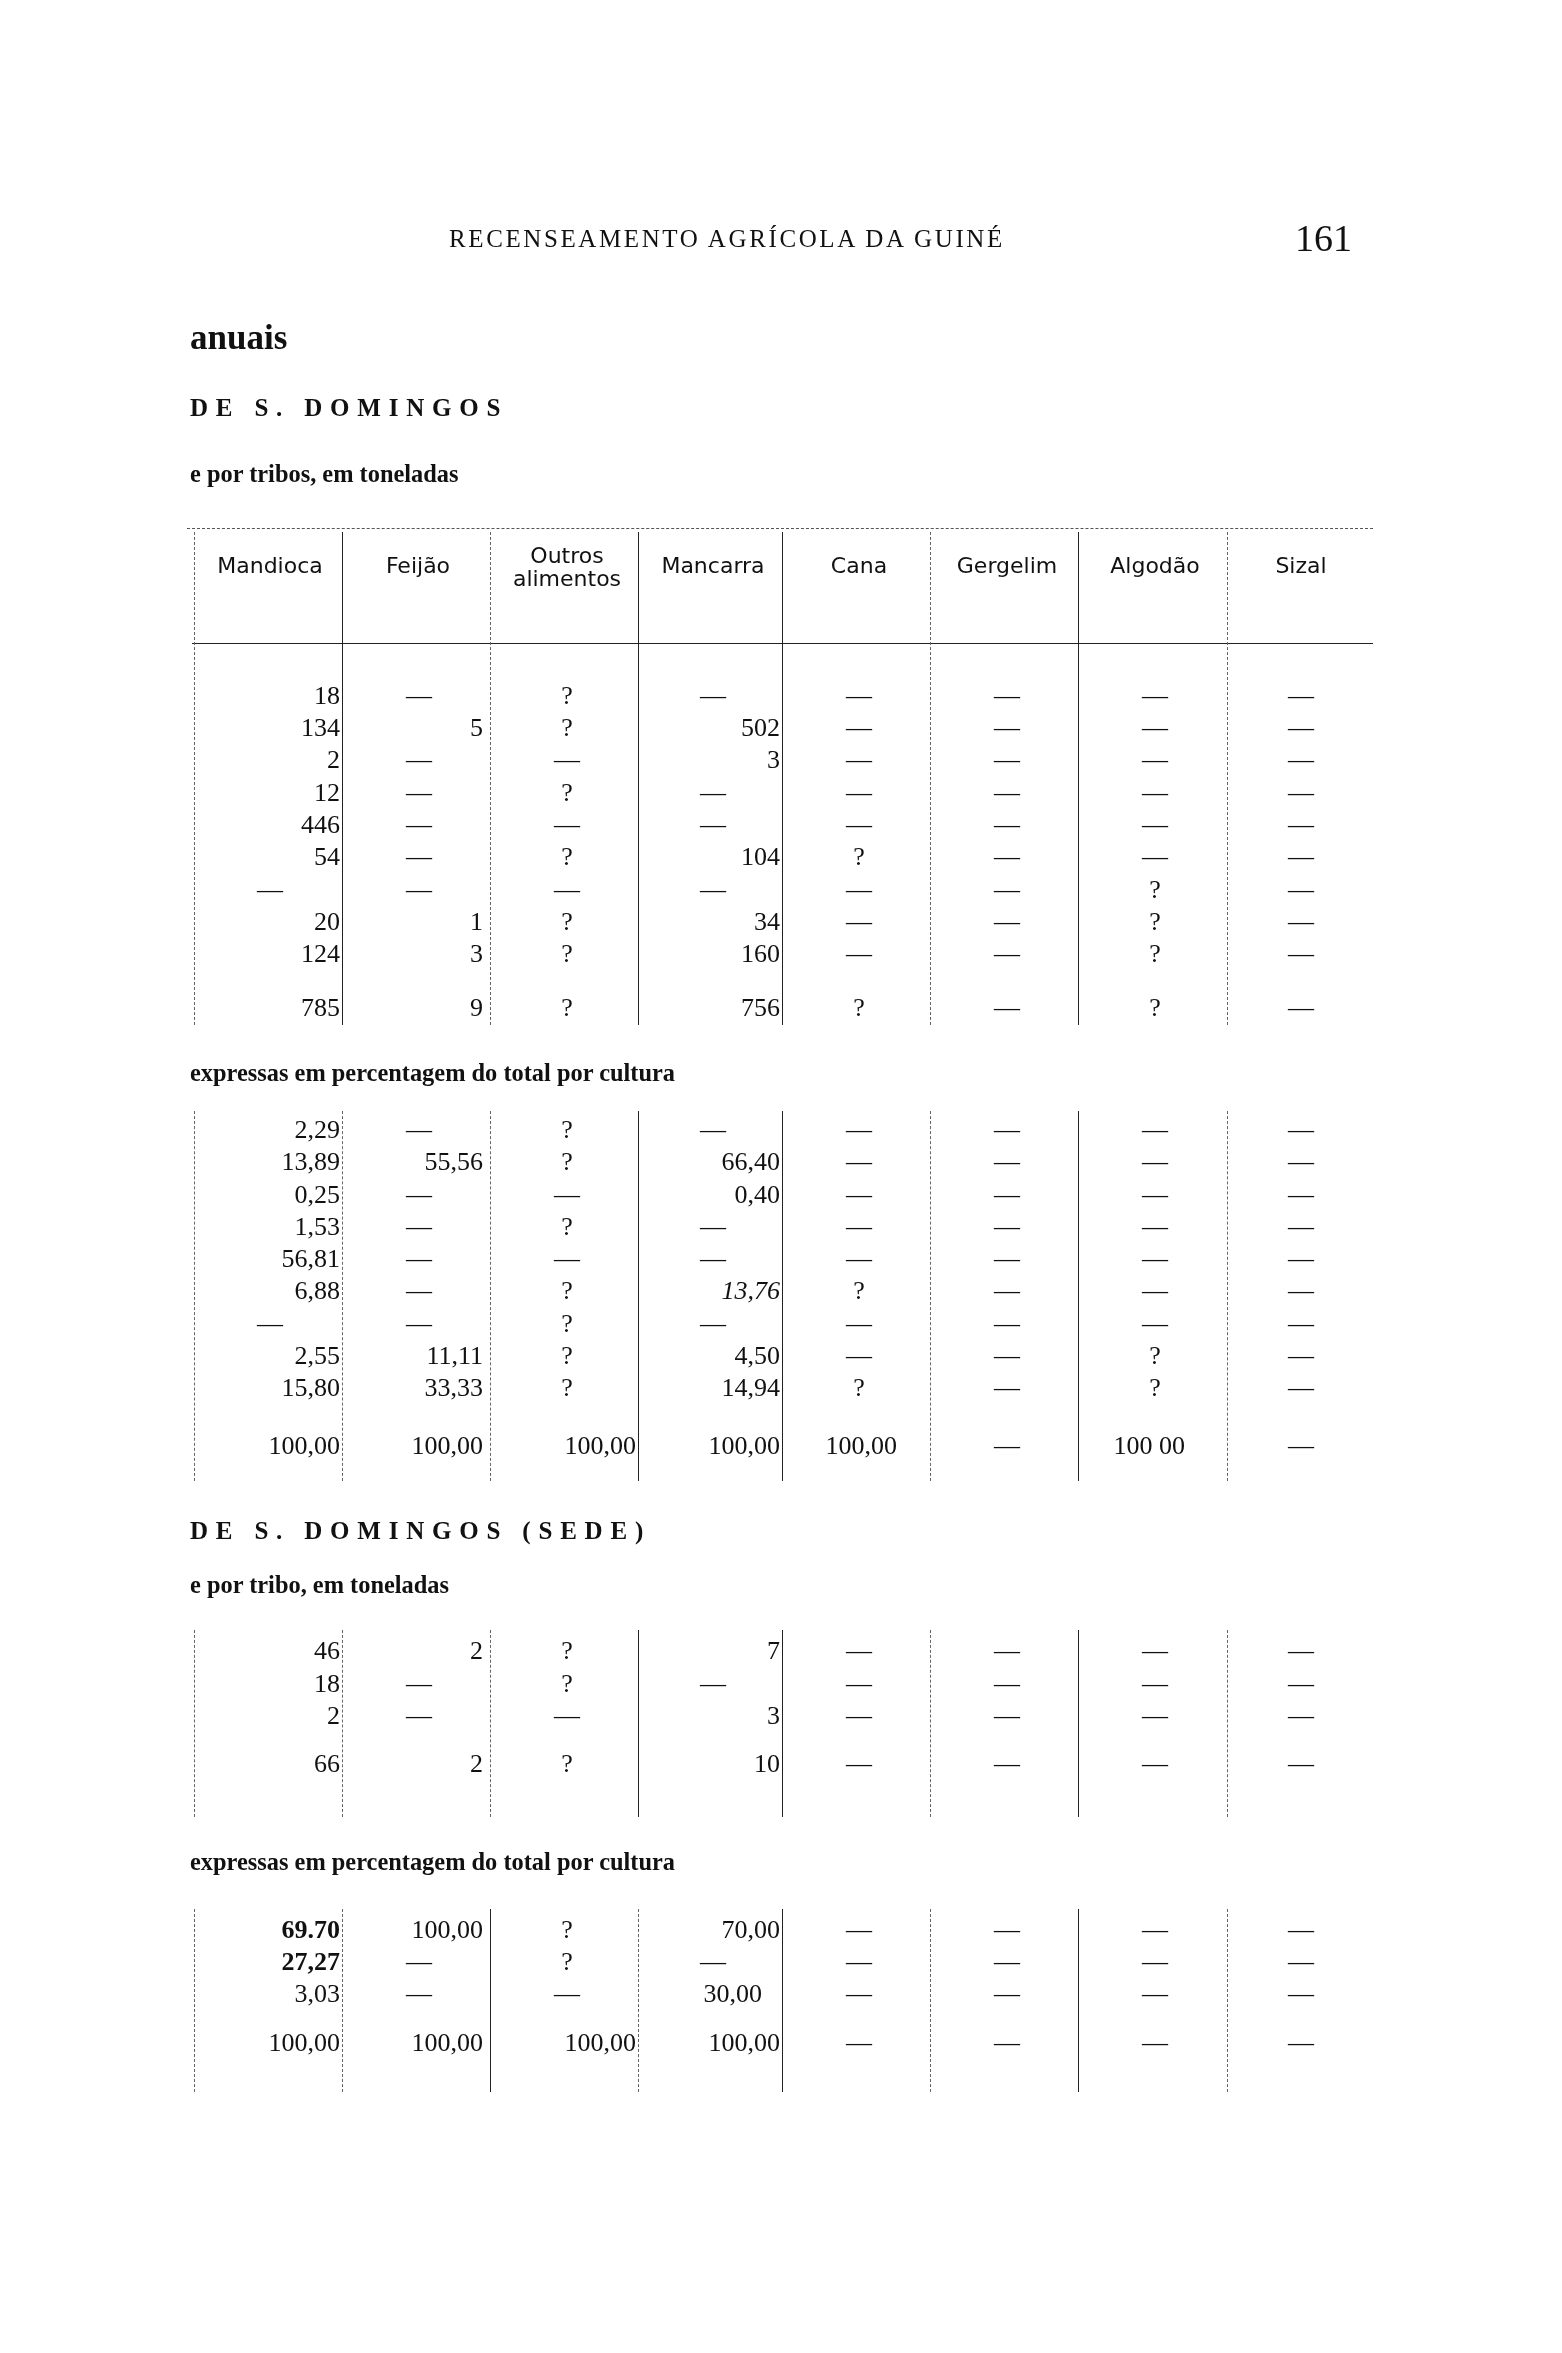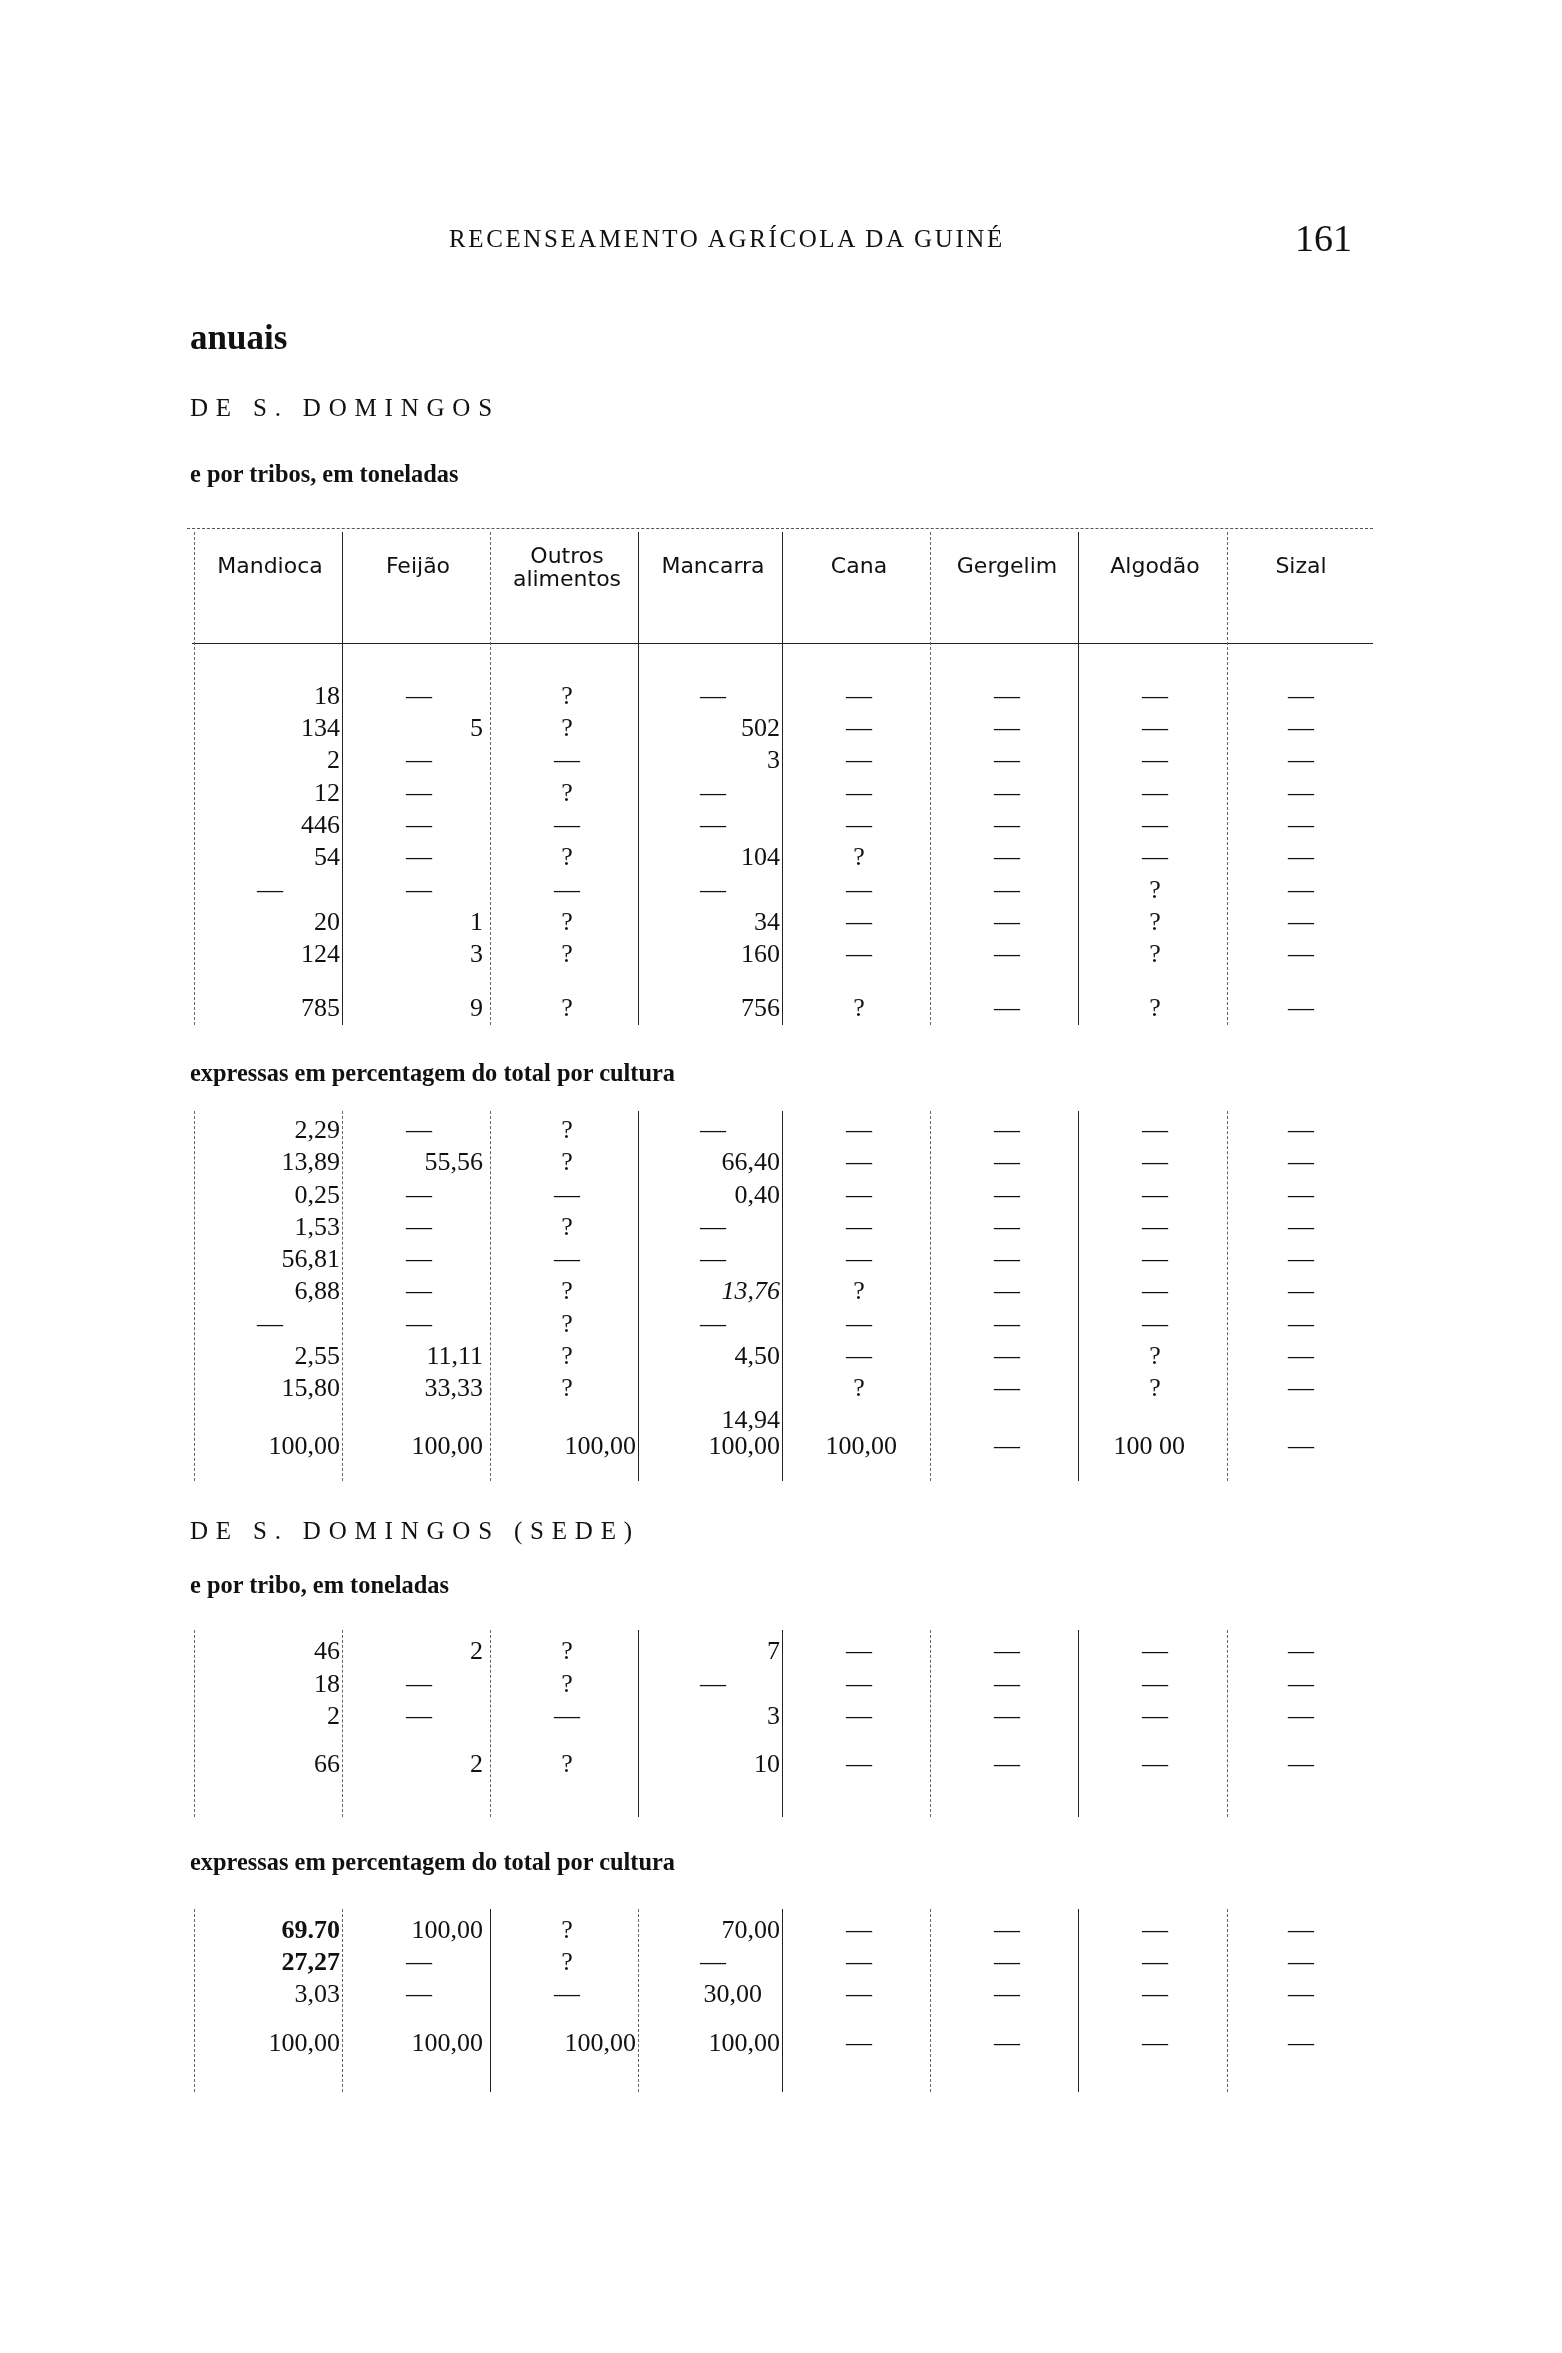--- a/index.html
+++ b/index.html
@@ -1,21 +1,21 @@
 <!DOCTYPE html>
 <html style="font-size:14px"><head>
 <meta charset="utf-8">
 <style>
   html, body { margin:0; padding:0; background:#ffffff; }
   body { width:1562px; height:2354px; position:relative; font-family:"DejaVu Serif", serif; color:#111; overflow:hidden; }
   .abs { position:absolute; }
   .running-head { left:449px; top:225px; font-size:25px; letter-spacing:2.6px; font-family:"Liberation Serif", serif; }
   .page-num { left:1295px; top:216px; font-size:38px; font-family:"Liberation Serif", serif; }
   .h-anuais { left:190px; top:318px; font-size:35px; font-weight:bold; font-family:"Liberation Serif", serif; }
-  .h-section { left:190px; font-size:25px; font-weight:normal; letter-spacing:7.8px; font-family:"Liberation Serif", serif; }
+  .h-section { left:190px; font-size:25px; font-weight:bold; letter-spacing:7.8px; font-family:"Liberation Serif", serif; }
   .h-sub { left:190px; font-size:24.4px; font-weight:bold; font-family:"Liberation Serif", serif; }
   .colhead { top:554px; font-size:22px; text-align:center; font-family:"DejaVu Sans", sans-serif; line-height:23px; }
   .hline { height:0; border-top:1.7px solid #222; }
   .hline.dash { border-top:1.7px dashed #555; }
   .vline { width:0; border-left:1.7px solid #222; }
   .vline.dash { border-left:1.7px dashed #666; }
   .cell { font-size:26px; font-family:"Liberation Serif", serif; text-align:right; line-height:31px; height:31px; white-space:nowrap; }
   .cell.c { text-align:center; }
 </style>
 </head>
@@ -224,21 +224,21 @@
     <div class="abs cell" style="left: 344px; width: 139px; top: 1340px;">11,11</div>
     <div class="abs cell c" style="left: 532px; width: 70px; top: 1340px;">?</div>
     <div class="abs cell" style="left: 641px; width: 139px; top: 1340px;">4,50</div>
     <div class="abs cell c" style="left: 824px; width: 70px; top: 1340px;">—</div>
     <div class="abs cell c" style="left: 972px; width: 70px; top: 1340px;">—</div>
     <div class="abs cell c" style="left: 1120px; width: 70px; top: 1340px;">?</div>
     <div class="abs cell c" style="left: 1266px; width: 70px; top: 1340px;">—</div>
     <div class="abs cell" style="left: 201px; width: 139px; top: 1372px;">15,80</div>
     <div class="abs cell" style="left: 344px; width: 139px; top: 1372px;">33,33</div>
     <div class="abs cell c" style="left: 532px; width: 70px; top: 1372px;">?</div>
-    <div class="abs cell" style="left: 641px; width: 139px; top: 1372px; margin-top: 32px;">14,94</div>
+    <div class="abs cell" style="left: 641px; width: 139px; top: 1372px;">14,94</div>
     <div class="abs cell c" style="left: 824px; width: 70px; top: 1372px;">?</div>
     <div class="abs cell c" style="left: 972px; width: 70px; top: 1372px;">—</div>
     <div class="abs cell c" style="left: 1120px; width: 70px; top: 1372px;">?</div>
     <div class="abs cell c" style="left: 1266px; width: 70px; top: 1372px;">—</div>
     <div class="abs cell" style="left: 201px; width: 139px; top: 1430px;">100,00</div>
     <div class="abs cell" style="left: 344px; width: 139px; top: 1430px;">100,00</div>
     <div class="abs cell" style="left: 497px; width: 139px; top: 1430px;">100,00</div>
     <div class="abs cell" style="left: 641px; width: 139px; top: 1430px;">100,00</div>
     <div class="abs cell" style="left: 758px; width: 139px; top: 1430px;">100,00</div>
     <div class="abs cell c" style="left: 972px; width: 70px; top: 1430px;">—</div>

